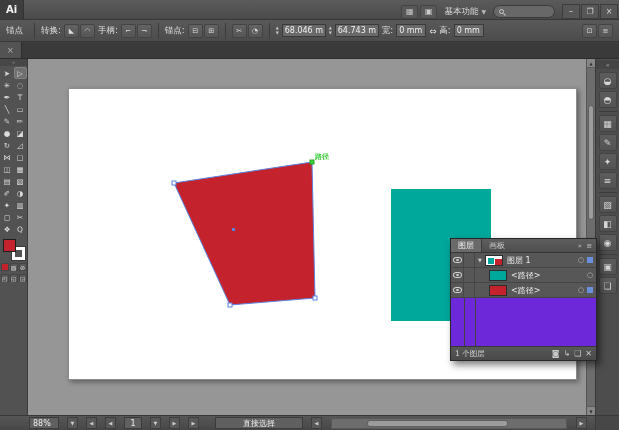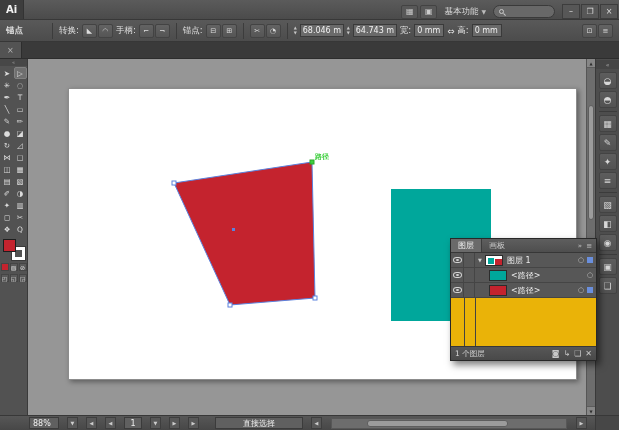--- a/index.html
+++ b/index.html
@@ -15,21 +15,21 @@
 .workspace-switcher{display:flex;align-items:center;gap:3px;font-size:8.5px;padding:0 3px;white-space:nowrap}
 .caret{font-size:6px;color:#bbb}
 .search-box{width:62px;height:13px;background:#686868;border:1px solid #3a3a3a;border-radius:7px;display:flex;align-items:center;gap:3px;padding:0 5px}
 .mag{width:5px;height:5px;border:1px solid #c8c8c8;border-radius:50%;position:relative;flex:0 0 auto}
 .mag::after{content:'';position:absolute;width:3px;height:1px;background:#c8c8c8;transform:rotate(45deg);left:3px;top:4px}
 .search-box input{width:100%;background:transparent;border:0;outline:0;color:#eee;font-size:8px;font-family:inherit}
 .winbtns{display:flex;margin-left:2px}
 .winbtn{width:18px;height:15px;background:#575757;border:1px solid #3d3d3d;display:flex;align-items:center;justify-content:center;font-size:8px;color:#ddd;margin-left:1px}
 
 .controlbar{position:absolute;top:20px;left:0;right:0;height:22px;background:linear-gradient(#595959,#4c4c4c);border-bottom:1px solid #373737;display:flex;align-items:center;gap:3px;padding:0 6px;font-size:8.5px;z-index:9}
-.cb-title{font-weight:bold;margin-right:23px;white-space:nowrap}
+.cb-title{font-weight:normal;margin-right:5px;white-space:nowrap}
 .cb-label{white-space:nowrap;color:#e0e0e0}
 .cb-group{display:flex;gap:1px}
 .cb-btn{width:15px;height:14px;background:linear-gradient(#636363,#555);border:1px solid #434343;border-radius:2px;display:flex;align-items:center;justify-content:center;font-size:7px;color:#ddd}
 .cb-sep{width:1px;height:16px;background:#3c3c3c;margin:0 3px;flex:0 0 auto}
 .spin{display:flex;flex-direction:column;justify-content:center;font-size:4px;line-height:4.5px;color:#c5c5c5}
 .field{height:13px;background:#6a6a6a;border:1px solid #3a3a3a;color:#f0f0f0;font-size:8px;font-family:inherit;padding:0 2px}
 .f-coord{width:44px}
 .f-dim{width:30px}
 
 .tabbar{position:absolute;top:42px;left:0;right:0;height:17px;background:#3a3a3a;border-bottom:1px solid #2d2d2d;display:flex;z-index:8}
@@ -61,21 +61,21 @@
 .dock{position:absolute;left:595px;top:59px;width:24px;bottom:15px;background:#4d4d4d;border-left:1px solid #393939;display:flex;flex-direction:column;align-items:center;padding-top:1px;z-index:6}
 .dock-collapse{width:100%;height:9px;text-align:center;font-size:6px;line-height:9px;color:#bbb;background:#454545;margin-bottom:2px}
 .dock-icon{width:18px;height:17px;margin:1px 0;background:linear-gradient(#5d5d5d,#525252);border:1px solid #434343;border-radius:2px;display:flex;align-items:center;justify-content:center;font-size:9px;color:#d8d8d8}
 .dock-sep{width:18px;height:1px;background:#3b3b3b;margin:2px 0}
 
 .layers{position:absolute;left:450px;top:238px;width:147px;height:123px;background:#4c4c4c;border:1px solid #282828;box-shadow:3px 4px 7px rgba(0,0,0,.5);display:flex;flex-direction:column;z-index:20;font-size:8px}
 .lp-header{height:14px;background:linear-gradient(#5e5e5e,#4e4e4e);border-bottom:1px solid #373737;display:flex;align-items:center;flex:0 0 auto}
 .lp-tab{padding:0 7px;height:100%;display:flex;align-items:center;font-size:8px;color:#cfcfcf}
 .lp-tab.active{background:#6a6a6a;color:#f0f0f0;border-right:1px solid #3c3c3c}
 .lp-header-icons{margin-left:auto;display:flex;gap:4px;padding-right:4px;font-size:7px;color:#c0c0c0}
-.lp-rows{flex:1;background:#eab308;position:relative;overflow:hidden}
+.lp-rows{flex:1;background:#6d28d9;position:relative;overflow:hidden}
 .lp-rows::before{content:'';position:absolute;left:13px;top:0;bottom:0;width:1px;background:#424242}
 .lp-rows::after{content:'';position:absolute;left:24px;top:0;bottom:0;width:1px;background:#424242}
 .lp-row{height:15px;display:flex;align-items:center;background:#575757;border-bottom:1px solid #454545;position:relative;z-index:1}
 .eye-cell{width:13px;height:100%;display:flex;align-items:center;justify-content:center;border-right:1px solid #454545;flex:0 0 auto}
 .lock-cell{width:11px;height:100%;border-right:1px solid #454545;flex:0 0 auto}
 .eye{width:9px;height:6px;border:1px solid #d5d5d5;border-radius:50%/60%;position:relative;display:inline-block}
 .eye::after{content:'';position:absolute;left:2px;top:1px;width:3px;height:2px;background:#d5d5d5;border-radius:50%}
 .lp-expand{width:10px;text-align:center;font-size:5px;color:#ccc;flex:0 0 auto}
 .lp-expand.indent{width:14px}
 .thumb{width:18px;height:11px;background:#fff;border:1px solid #2c2c2c;position:relative;flex:0 0 auto}

